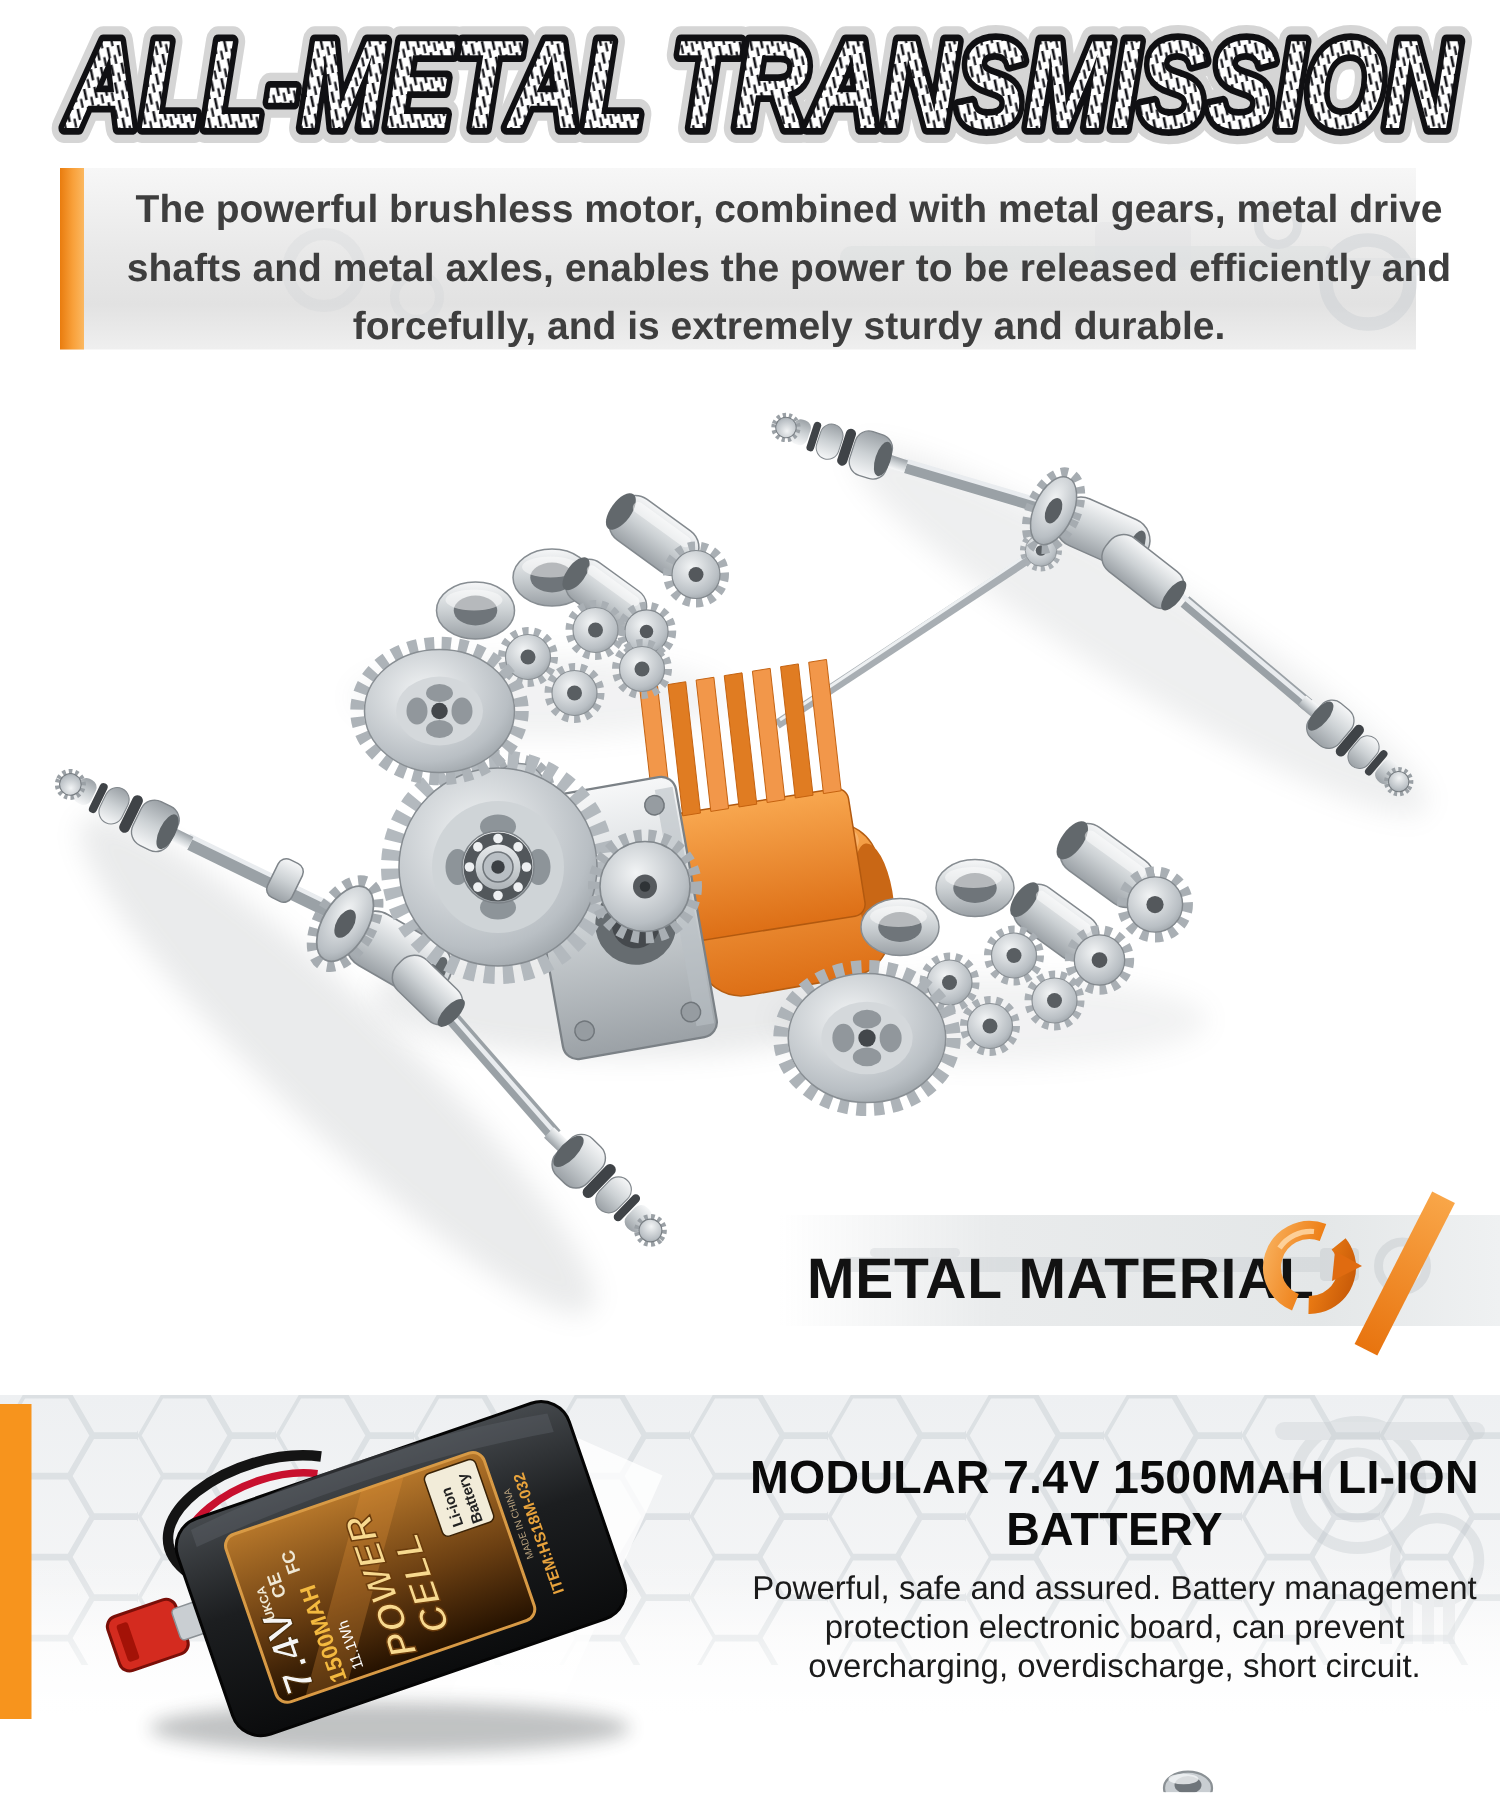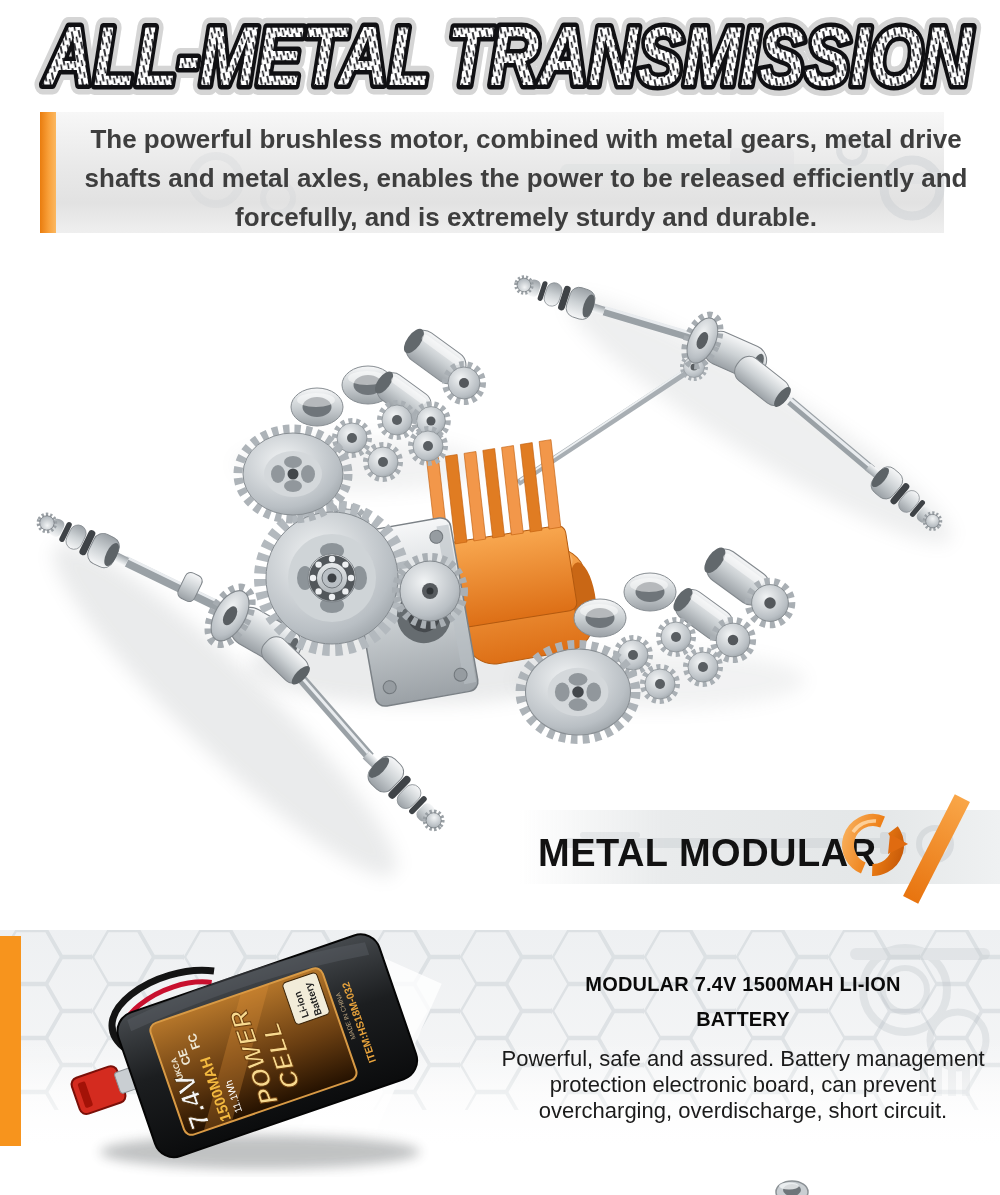--- a/index.html
+++ b/index.html
@@ -31,21 +31,21 @@
   .metal-stripe{left:928px;top:792px;width:17px;height:114px;
                 background:linear-gradient(180deg,#f9a648,#e8740f);transform:rotate(27deg);}
 
   
   .bottom{left:0;top:930px;width:1000px;height:232px;
           background:linear-gradient(180deg,#eef0f2 0%,#f4f5f6 55%,#ffffff 92%);}
   .bottom-bg{left:0;top:0;width:1000px;height:232px;}
   .bottom-bar{left:0;top:6px;width:21px;height:210px;background:#f7941d;}
   .battery-svg{left:30px;top:-8px;width:450px;height:255px;}
   .bottom-text{left:492px;top:37px;width:502px;}
-  .bottom-heading{margin:0;font-size:20px;line-height:35px;font-weight:bold;color:#0a0a0a;letter-spacing:.2px;}
+  .bottom-heading{margin:0;font-size:31px;line-height:35px;font-weight:bold;color:#0a0a0a;letter-spacing:.2px;}
   .bottom-heading span{display:block;}
   .bottom-body{margin:9px 0 0 0;font-size:22px;line-height:26px;color:#1b1b1b;}
 
   .bottom-ring{left:762px;top:1178px;width:60px;height:17px;}
 </style>
 </head>
 <body>
 
 <div class="page">
 
@@ -282,21 +282,21 @@
 
   <div class="abs metal-strip"></div>
   <svg class="abs metal-strip-deco" viewBox="0 0 460 70">
     <g opacity="0.4">
       <rect x="20" y="26" width="330" height="10" rx="5" fill="#c6cbcf"></rect>
       <rect x="340" y="20" width="26" height="22" rx="3" fill="#c0c5c9"></rect>
       <circle cx="395" cy="32" r="16" fill="none" stroke="#c0c5c9" stroke-width="6"></circle>
       <rect x="40" y="20" width="60" height="6" rx="3" fill="#cfd3d6"></rect>
     </g>
   </svg>
-  <h2 class="abs metal-title">METAL MODULAR</h2>
+  <h2 class="abs metal-title">METAL MATERIAL</h2>
   <svg class="abs metal-icon" viewBox="0 0 72 74">
     <defs>
       <linearGradient id="miG" x1="0" y1="0" x2="1" y2="1">
         <stop offset="0" stop-color="#f9b25f"></stop>
           <stop offset=".55" stop-color="#ed7d14"></stop>
           <stop offset="1" stop-color="#c35607"></stop>
       </linearGradient>
     </defs>
     <circle cx="35" cy="37" r="25" fill="none" stroke="url(#miG)" stroke-width="12" stroke-dasharray="52 9 78 13" transform="rotate(-28 35 37)"></circle>
     <path d="M52,26 L70,36 L50,46 Z" fill="#e06b10"></path>

